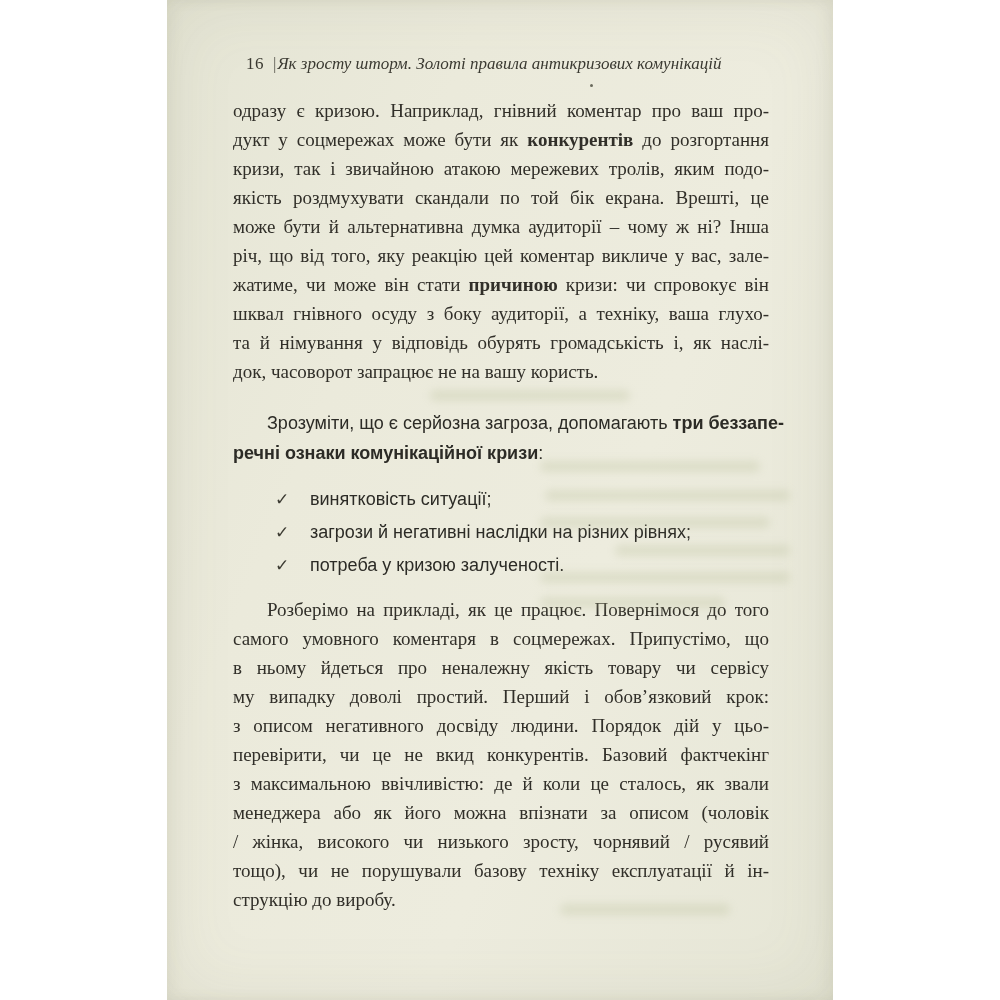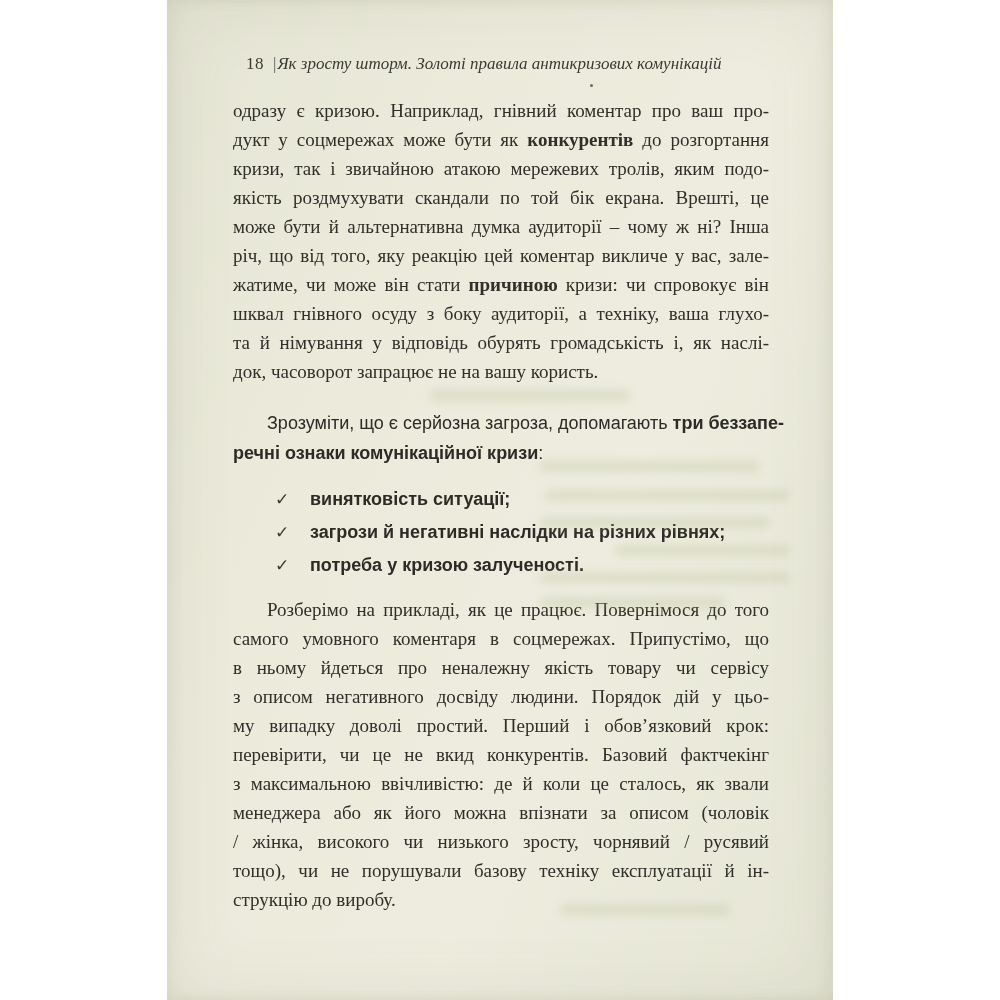--- a/index.html
+++ b/index.html
@@ -18,21 +18,21 @@
   .header{
     margin-top:52px;padding-left:13px;
     font:italic 17px/24px "Liberation Serif","DejaVu Serif",serif;
     color:#3a3931;white-space:nowrap;
   }
   .pagenum{font-style:normal;margin-right:9px;letter-spacing:.5px;}
   .sep{font-style:normal;opacity:.8;margin-right:1px;}
 
   #blocks > :nth-child(1){margin-top:20px;}
   #blocks > :nth-child(2){margin-top:22px;}
-  #blocks > :nth-child(3){margin-top:15px;font-weight:bold;}
+  #blocks > :nth-child(3){margin-top:15px;}
   #blocks > :nth-child(4){margin-top:13px;}
 
   .para.serif{font:19px/29px "Liberation Serif","DejaVu Serif",serif;color:#312f29;}
   .para.sans{font:18px/30px "Liberation Sans","DejaVu Sans",sans-serif;color:#2c2b26;}
   .b{font-weight:700;}
   .line{text-align:justify;text-align-last:justify;white-space:nowrap;}
   .line.last{text-align-last:left;}
   .line.indent{text-indent:34px;}
 
   .checklist{font:18px/33px "Liberation Sans","DejaVu Sans",sans-serif;color:#2c2b26;}
@@ -43,21 +43,21 @@
   .speck{position:absolute;left:423px;top:84px;width:3px;height:3px;border-radius:50%;background:#6a6a5d;}
 </style>
 </head>
 <body>
 
 <div class="photo">
   <div class="page">
 
     <div class="content">
       <div class="header">
-        <span class="pagenum">18</span><span class="sep">|</span><span class="title">Як зросту шторм. Золоті правила антикризових комунікацій</span>
+        <span class="pagenum">16</span><span class="sep">|</span><span class="title">Як зросту шторм. Золоті правила антикризових комунікацій</span>
       </div>
       <div id="blocks">
           <div class="para serif">
             <div class="line"><span>одразу є кризою. Наприклад, гнівний коментар про ваш про-</span></div>
             <div class="line"><span>дукт у соцмережах може бути як </span><span class="b">конкурентів</span><span> до розгортання</span></div>
             <div class="line"><span>кризи, так і звичайною атакою мережевих тролів, яким подо-</span></div>
             <div class="line"><span>якість роздмухувати скандали по той бік екрана. Врешті, це</span></div>
             <div class="line"><span>може бути й альтернативна думка аудиторії – чому ж ні? Інша</span></div>
             <div class="line"><span>річ, що від того, яку реакцію цей коментар викличе у вас, зале-</span></div>
             <div class="line"><span>жатиме, чи може він стати </span><span class="b">причиною</span><span> кризи: чи спровокує він</span></div>
@@ -71,22 +71,22 @@
           </div>
           <div class="checklist">
             <div class="check-item"><span class="checkmark">✓</span><span>винятковість ситуації;</span></div>
             <div class="check-item"><span class="checkmark">✓</span><span>загрози й негативні наслідки на різних рівнях;</span></div>
             <div class="check-item"><span class="checkmark">✓</span><span>потреба у кризою залученості.</span></div>
           </div>
           <div class="para serif">
             <div class="line indent"><span>Розберімо на прикладі, як це працює. Повернімося до того</span></div>
             <div class="line"><span>самого умовного коментаря в соцмережах. Припустімо, що</span></div>
             <div class="line"><span>в ньому йдеться про неналежну якість товару чи сервісу</span></div>
+            <div class="line"><span>му випадку доволі простий. Перший і обов’язковий крок:</span></div>
             <div class="line"><span>з описом негативного досвіду людини. Порядок дій у цьо-</span></div>
-            <div class="line"><span>му випадку доволі простий. Перший і обов’язковий крок:</span></div>
             <div class="line"><span>перевірити, чи це не вкид конкурентів. Базовий фактчекінг</span></div>
             <div class="line"><span>з максимальною ввічливістю: де й коли це сталось, як звали</span></div>
             <div class="line"><span>менеджера або як його можна впізнати за описом (чоловік</span></div>
             <div class="line"><span>/ жінка, високого чи низького зросту, чорнявий / русявий</span></div>
             <div class="line"><span>тощо), чи не порушували базову техніку експлуатації й ін-</span></div>
             <div class="line last"><span>струкцію до виробу.</span></div>
           </div>
         </div>
     </div>
 

